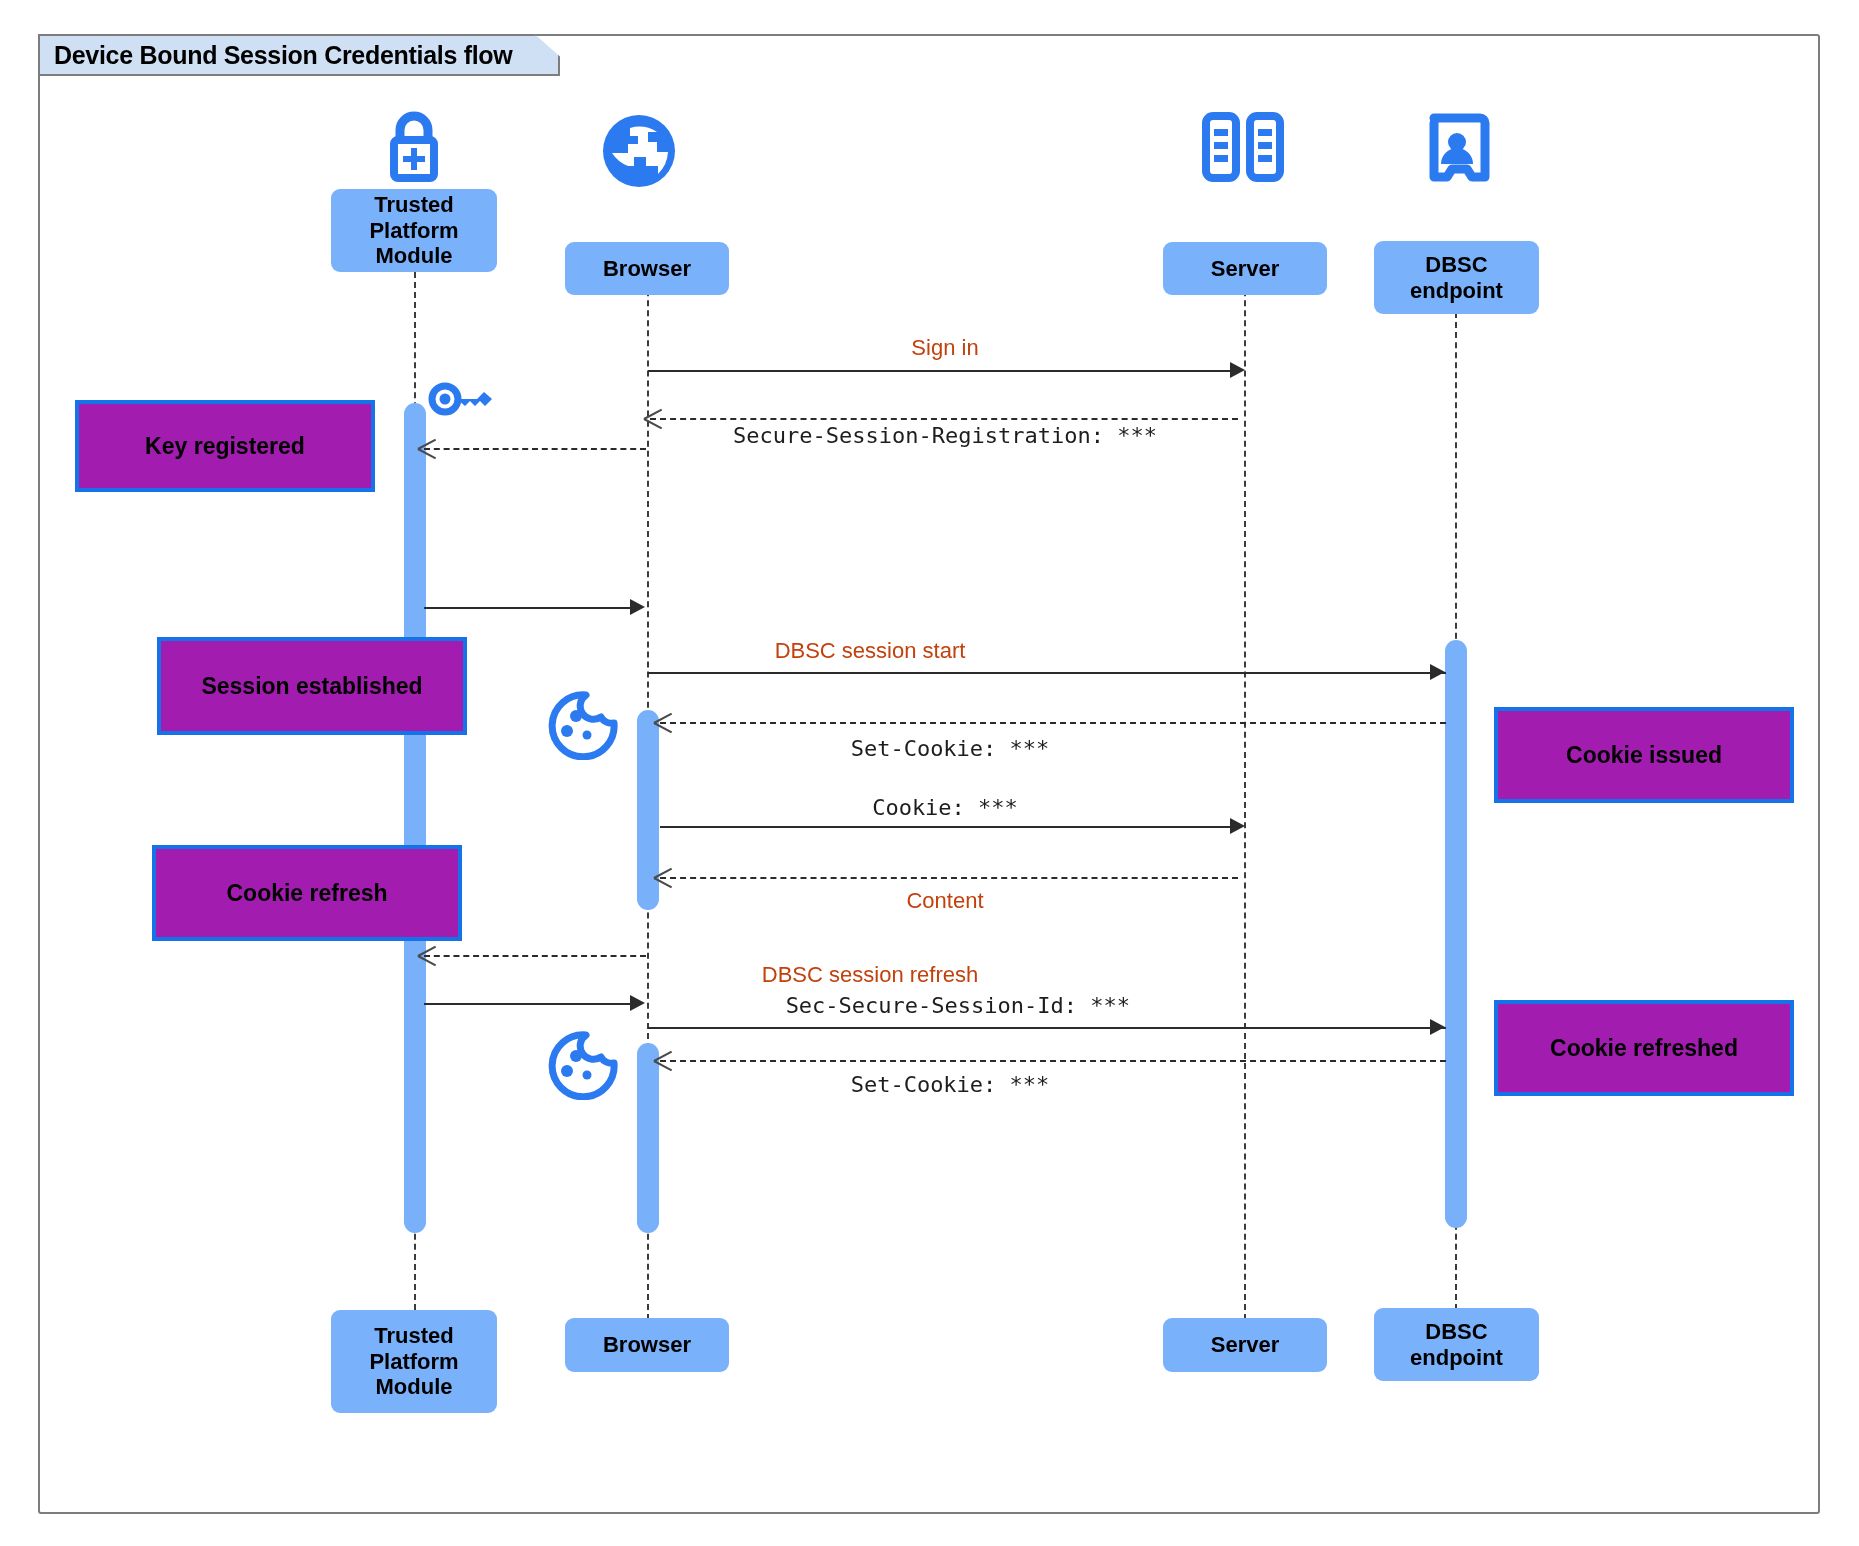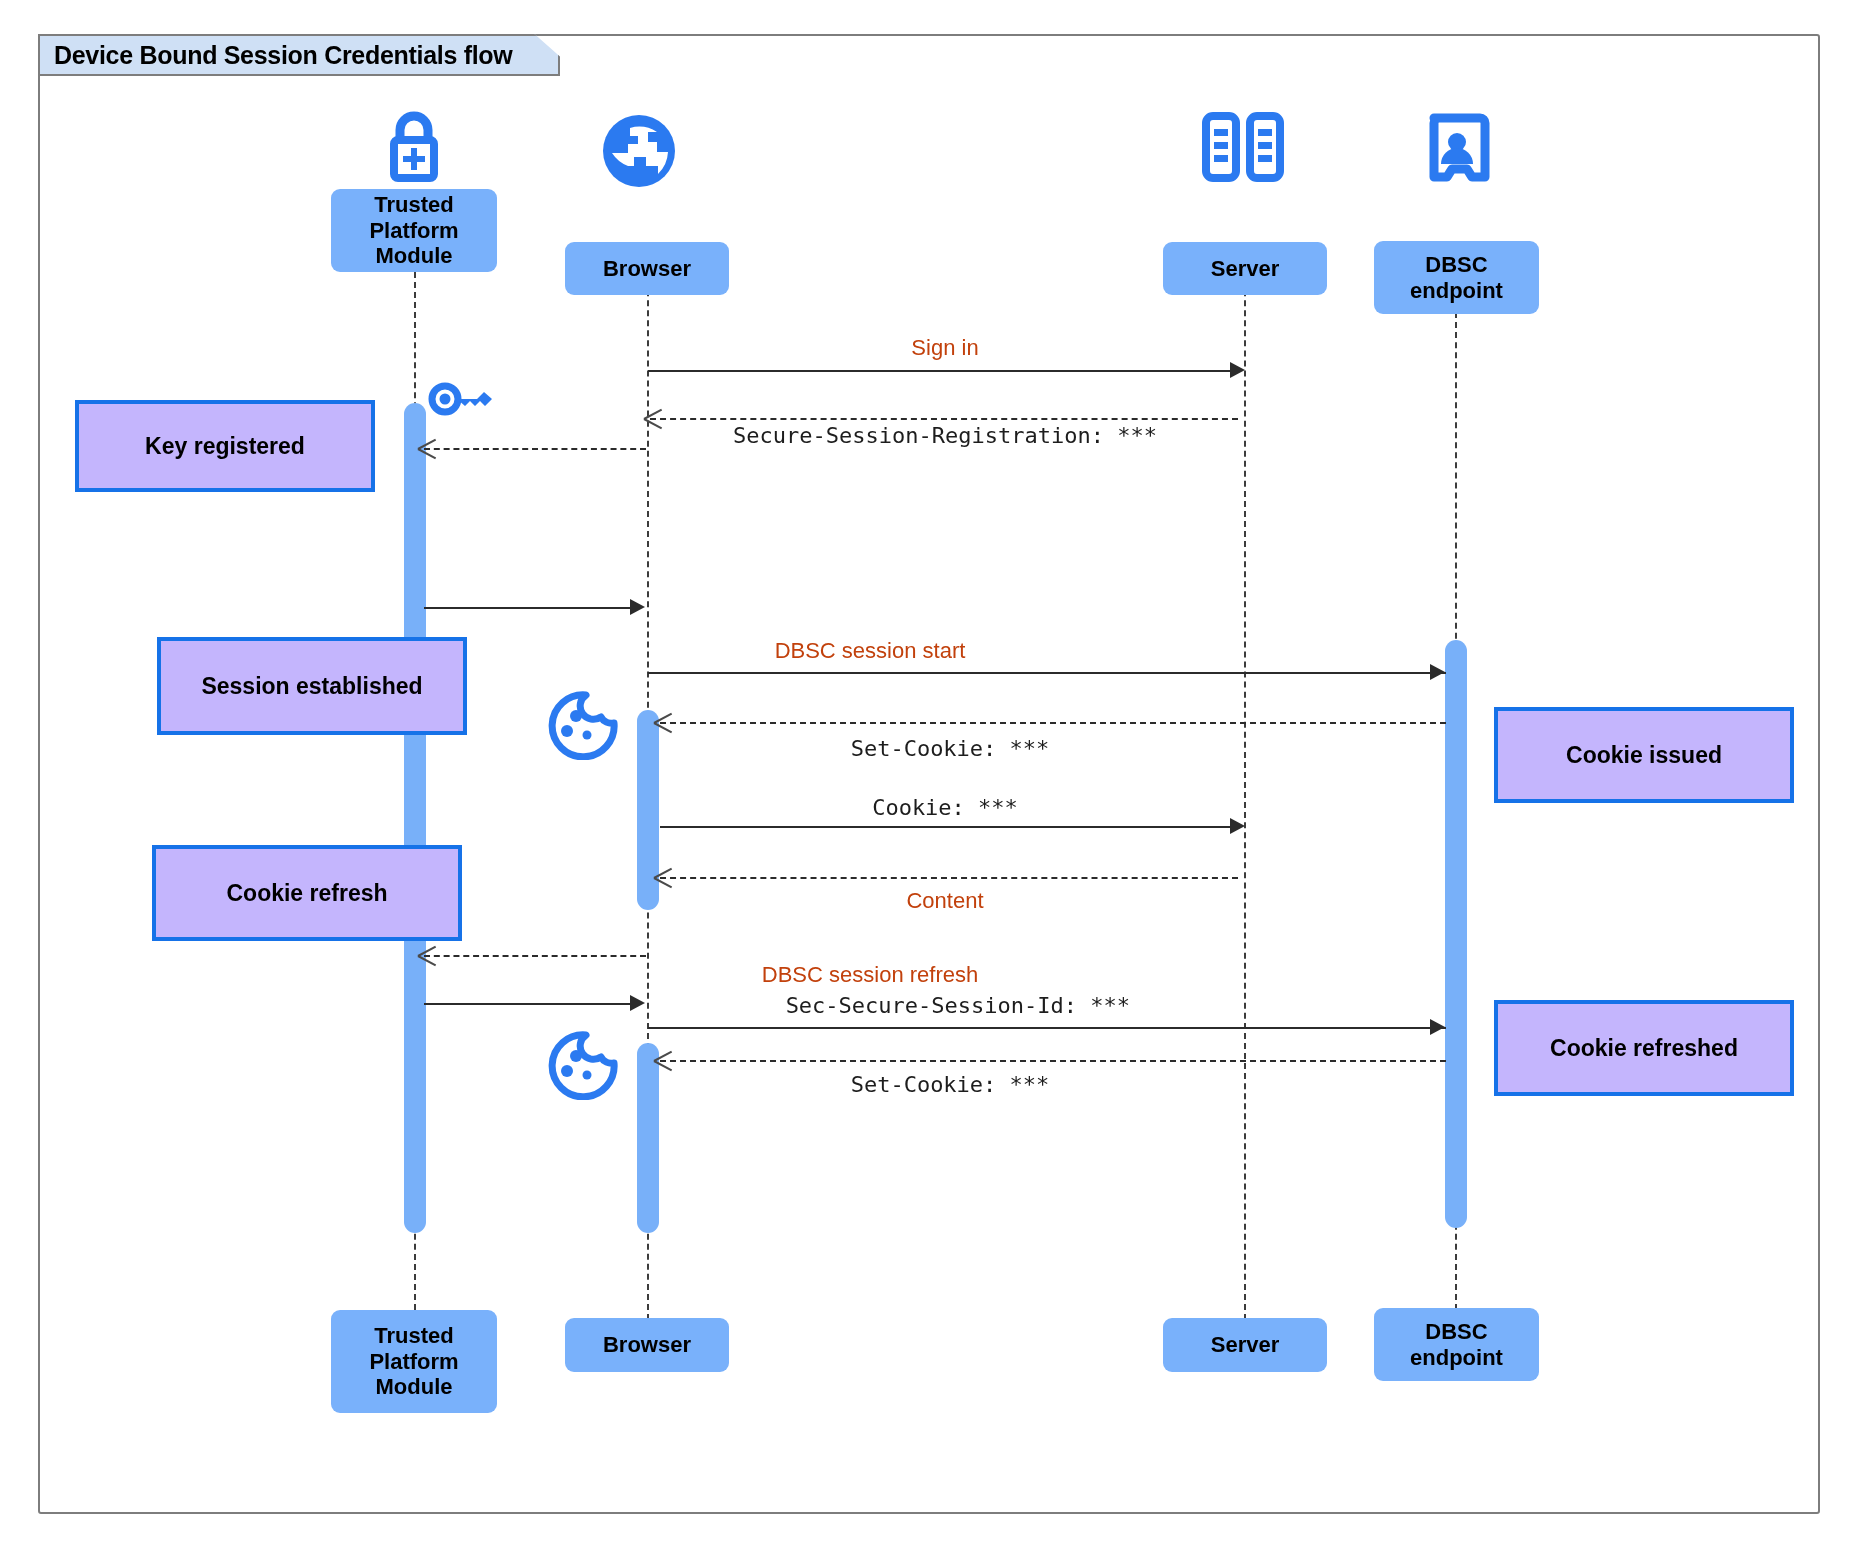--- a/index.html
+++ b/index.html
@@ -85,21 +85,21 @@
   .activation {
     position: absolute;
     width: 22px;
     background: #78b0f9;
     border-radius: 11px;
   }
 
   
   .note {
     position: absolute;
-    background: #c4b5fd;
+    background: #a21caf;
     border: 4px solid #1672e8;
     box-sizing: border-box;
     display: flex;
     align-items: center;
     justify-content: center;
     text-align: center;
     font-weight: bold;
     font-size: 23px;
     color: #000000;
     line-height: 1.25;

